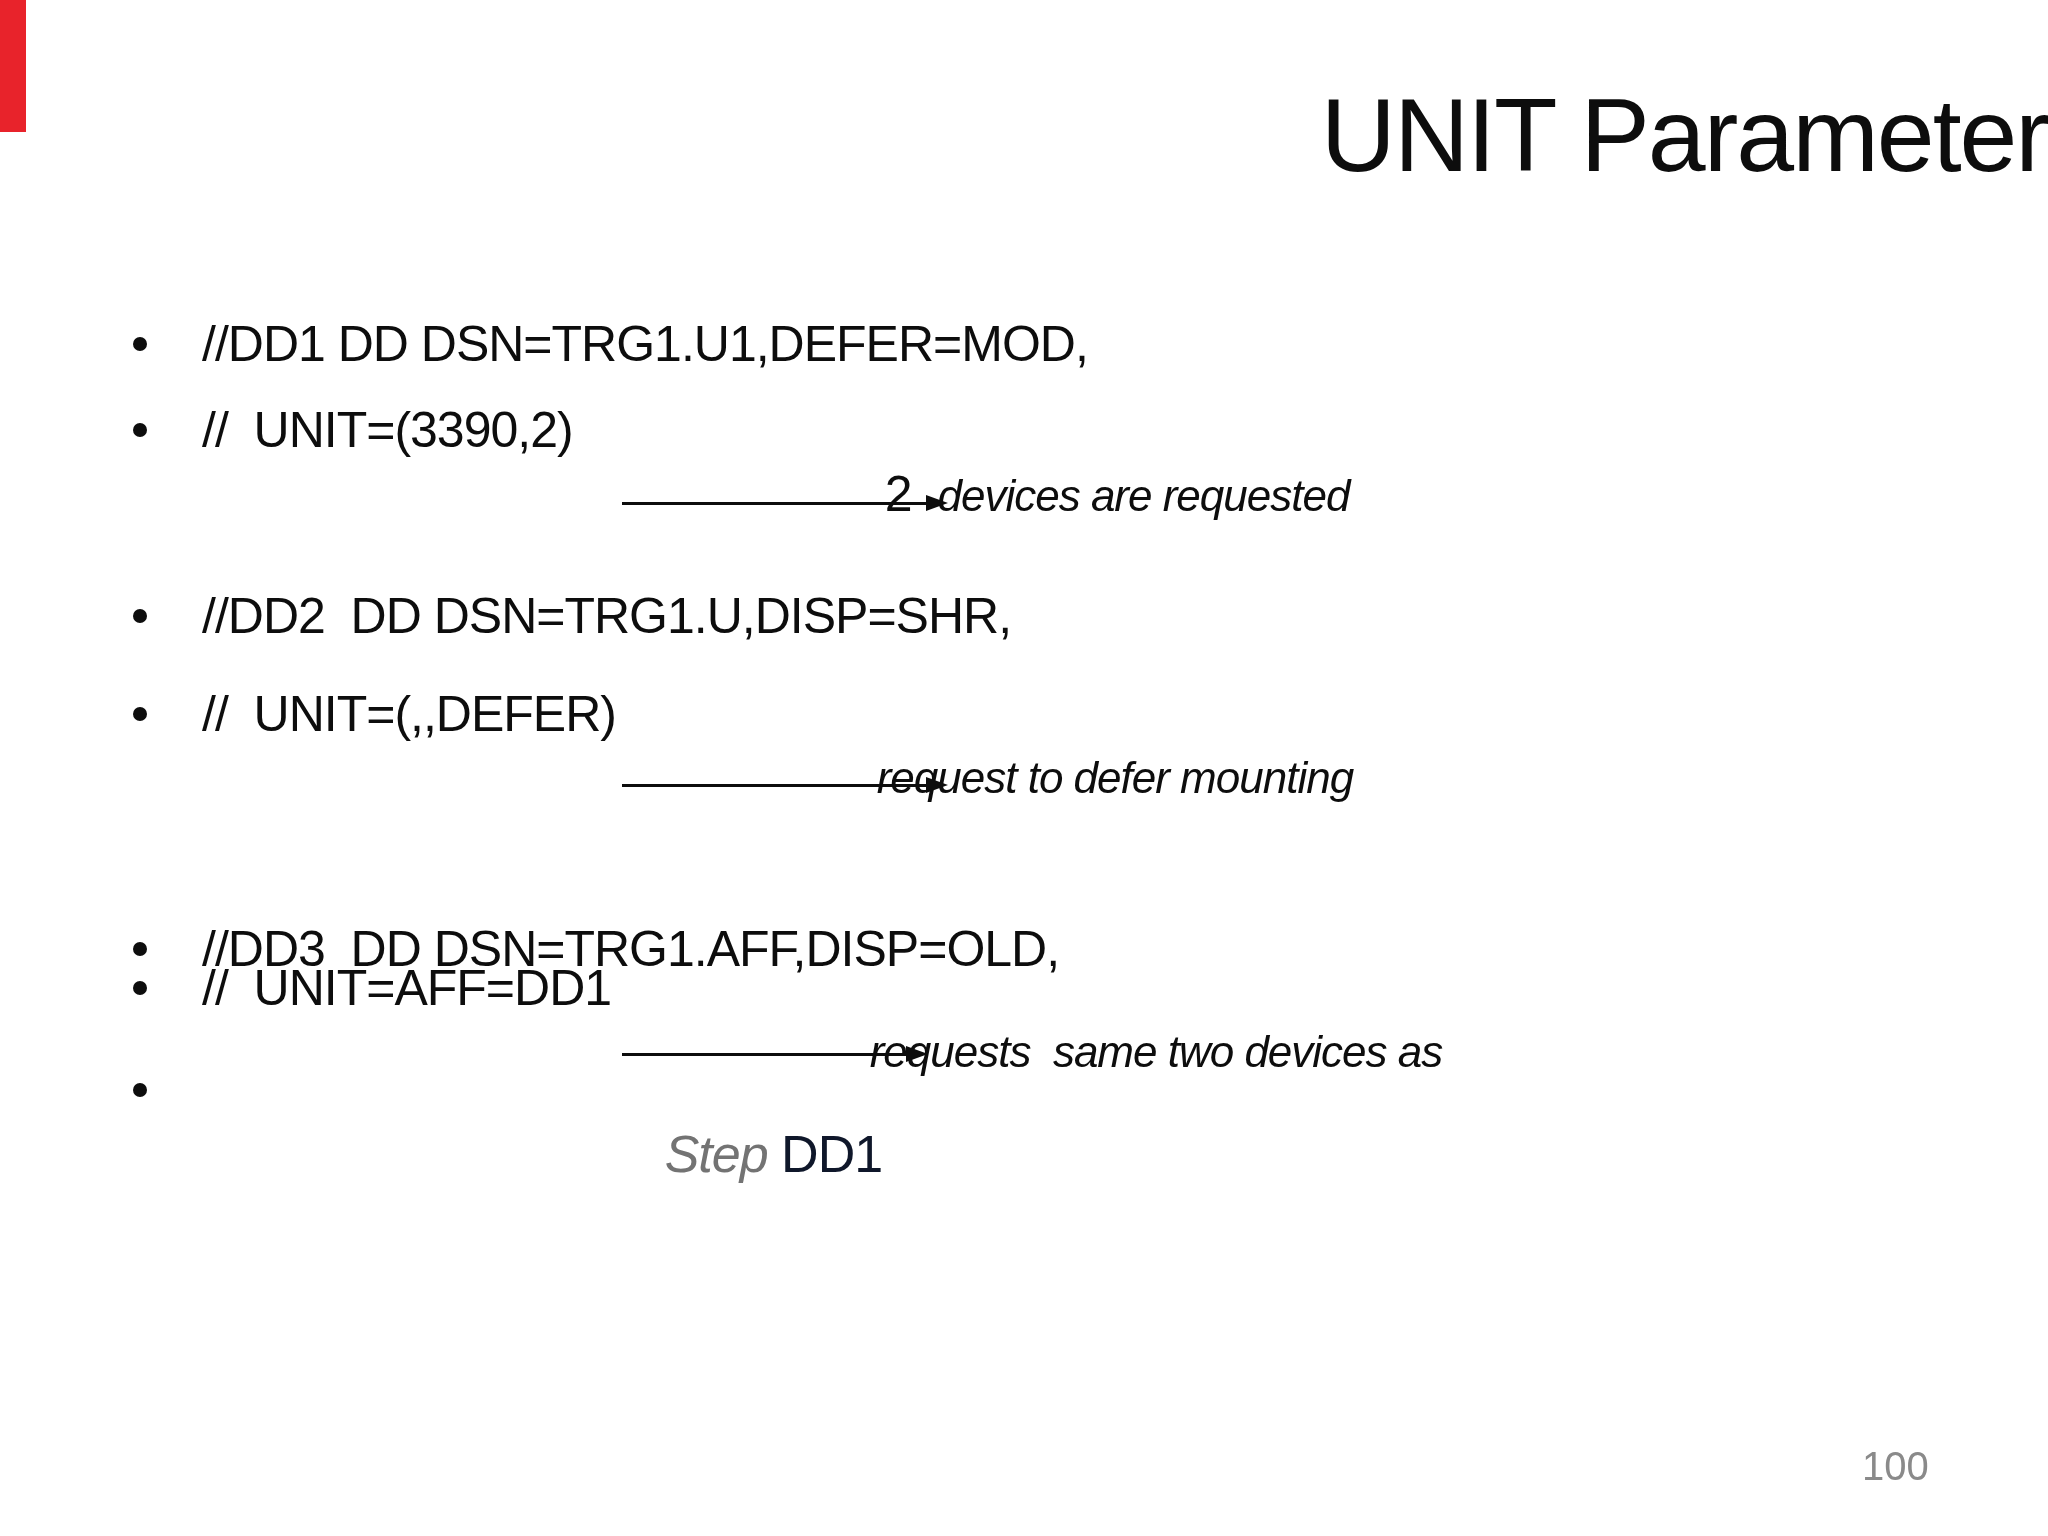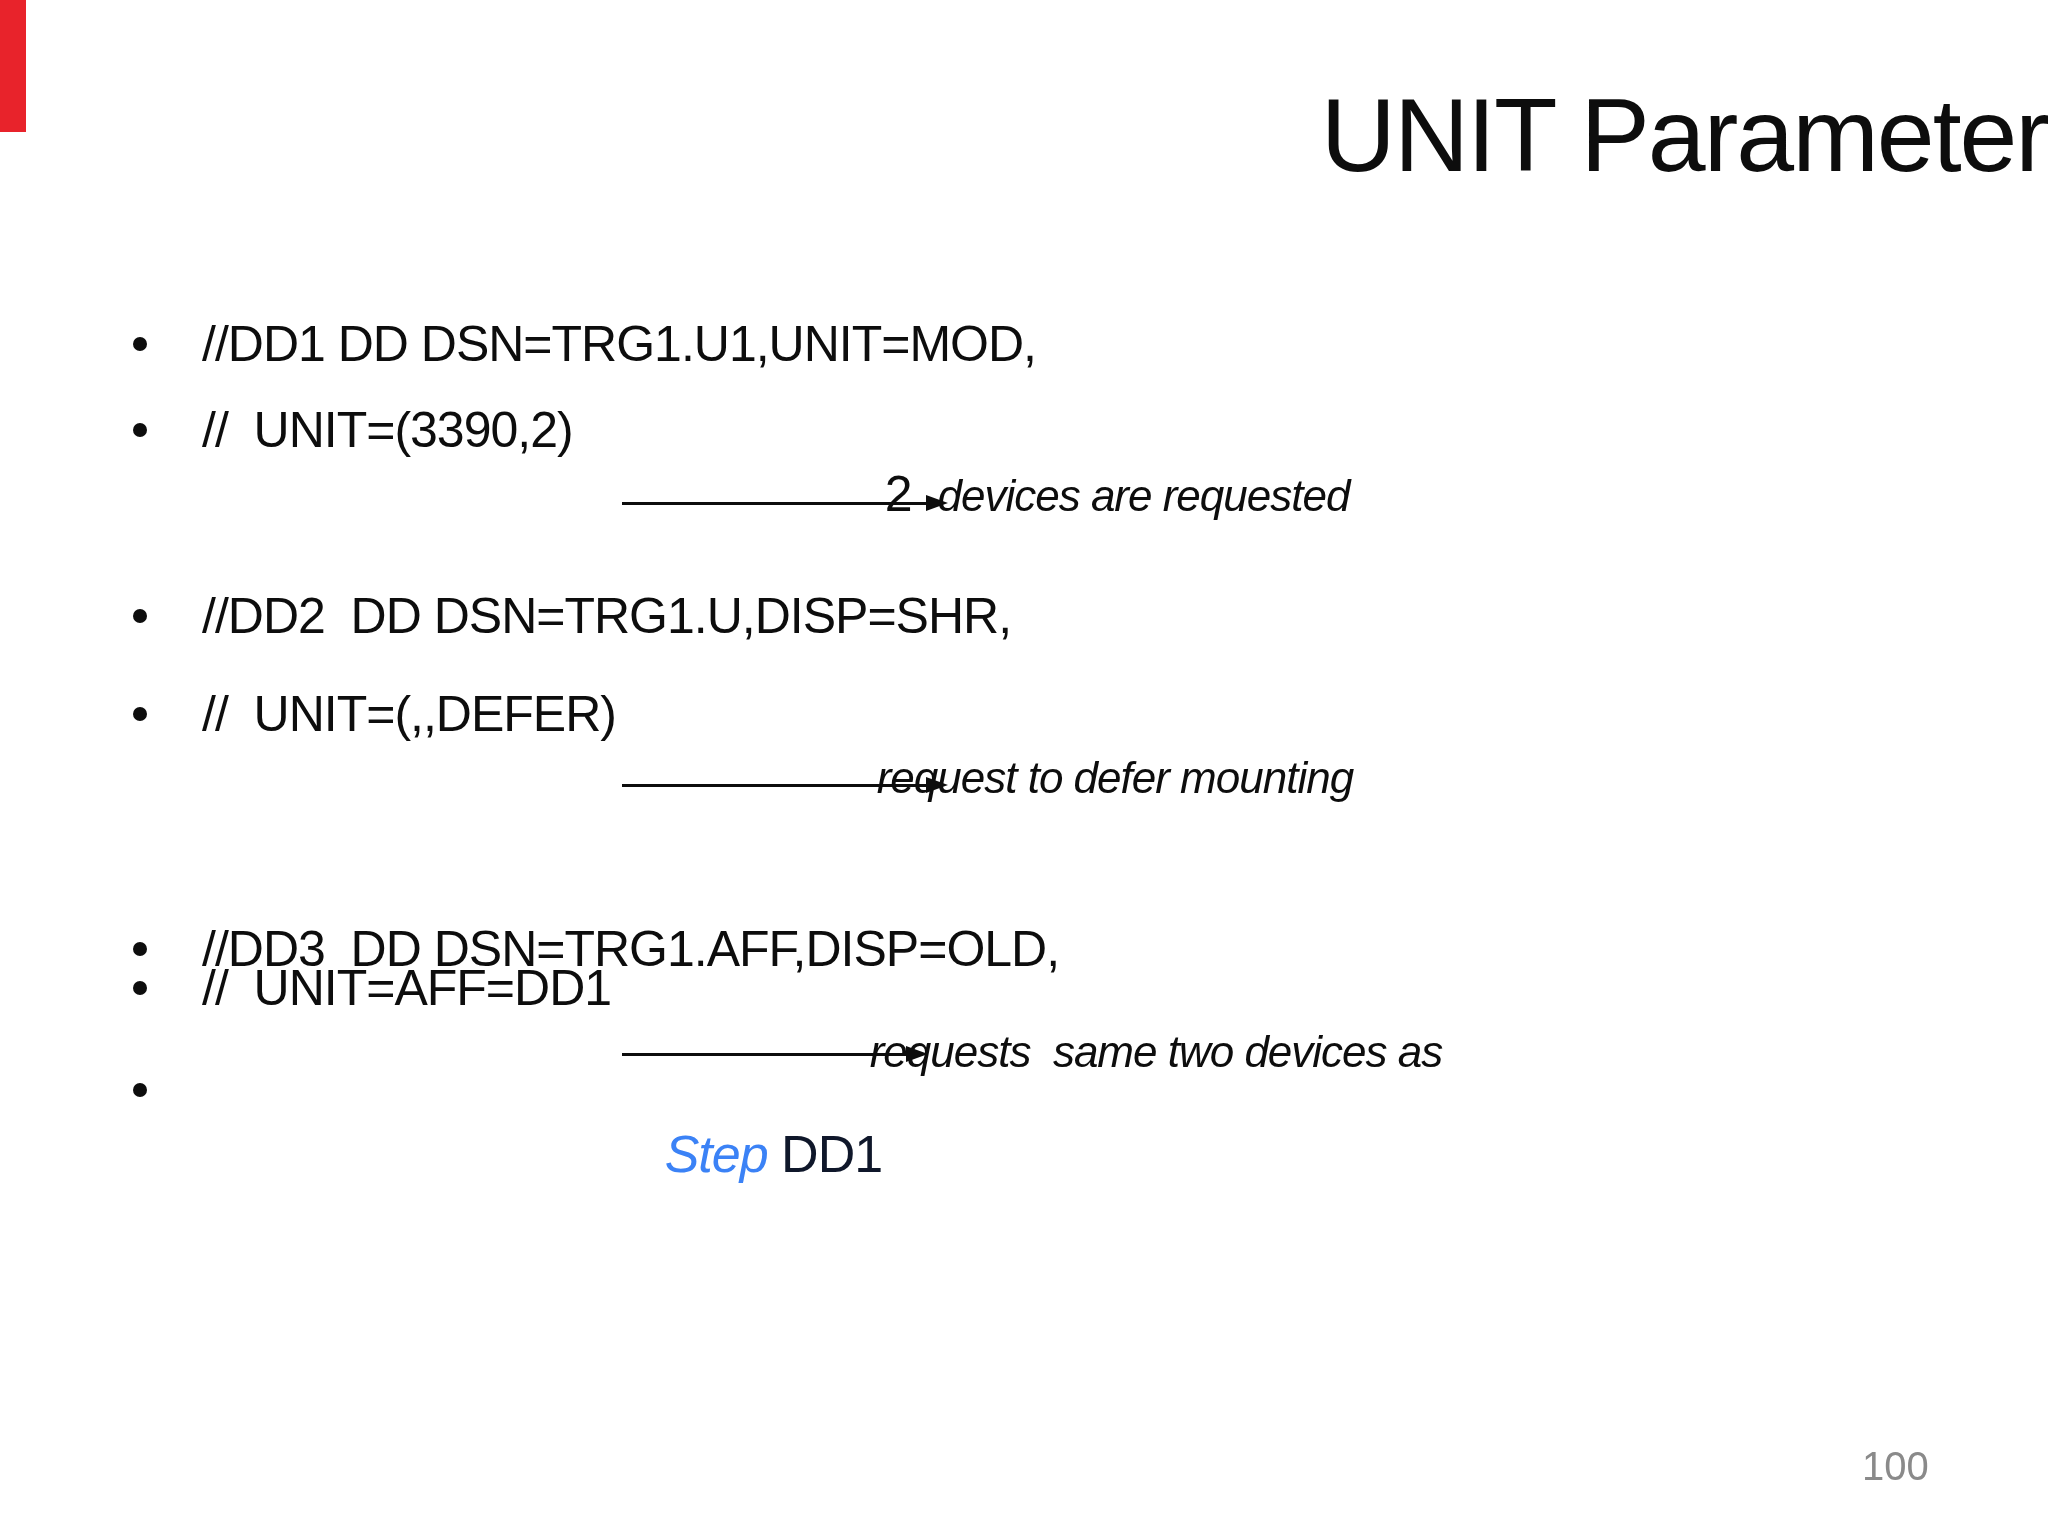--- a/index.html
+++ b/index.html
@@ -44,39 +44,39 @@
   .arrow::after{
     content:"";position:absolute;right:-22px;top:-10px;
     width:0;height:0;
     border-left:22px solid #0d0d0d;
     border-top:8.5px solid transparent;
     border-bottom:8.5px solid transparent;
   }
   .step-wrap{
     position:absolute;left:638px;top:0;height:64px;line-height:64px;white-space:pre;
   }
-  .step-italic{font-size:52px;font-style:italic;letter-spacing:-1px;color:#3b82f6;margin-top:8px;}
+  .step-italic{font-size:52px;font-style:italic;letter-spacing:-1px;color:#737373;margin-top:8px;}
   .step-code{font-size:52px;letter-spacing:-1px;color:#0f172a;}
   .page-num{
     position:absolute;left:1862px;top:1444px;
     font-size:40px;color:#8a8a8a;
   }
 </style>
 </head>
 <body>
 
 <div class="slide">
 
   <div class="red-bar" style="background-color: rgb(232, 35, 43);"></div>
 
   <div class="title">UNIT Parameter</div>
 
   <div class="row" style="top:312px">
     <span class="bullet"></span>
-    <span class="code">//DD1 DD DSN=TRG1.U1,UNIT=MOD,</span>
+    <span class="code">//DD1 DD DSN=TRG1.U1,DEFER=MOD,</span>
   </div>
 
   <div class="row" style="top:398px">
     <span class="bullet"></span>
     <span class="code">//  UNIT=(3390,2)</span>
     <span class="note-wrap" style="left:858px">
       <span class="note-num">2</span><span class="note">devices are requested</span>
     </span>
   </div>
 

